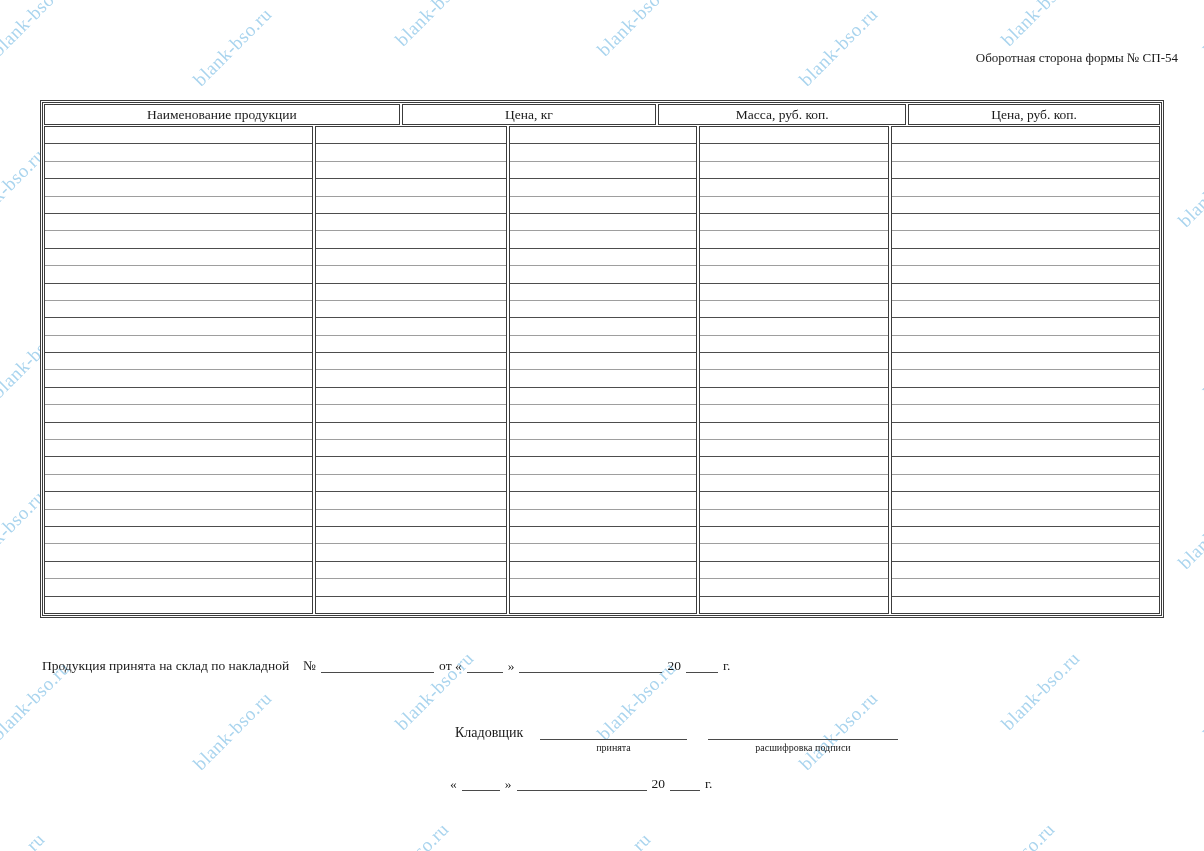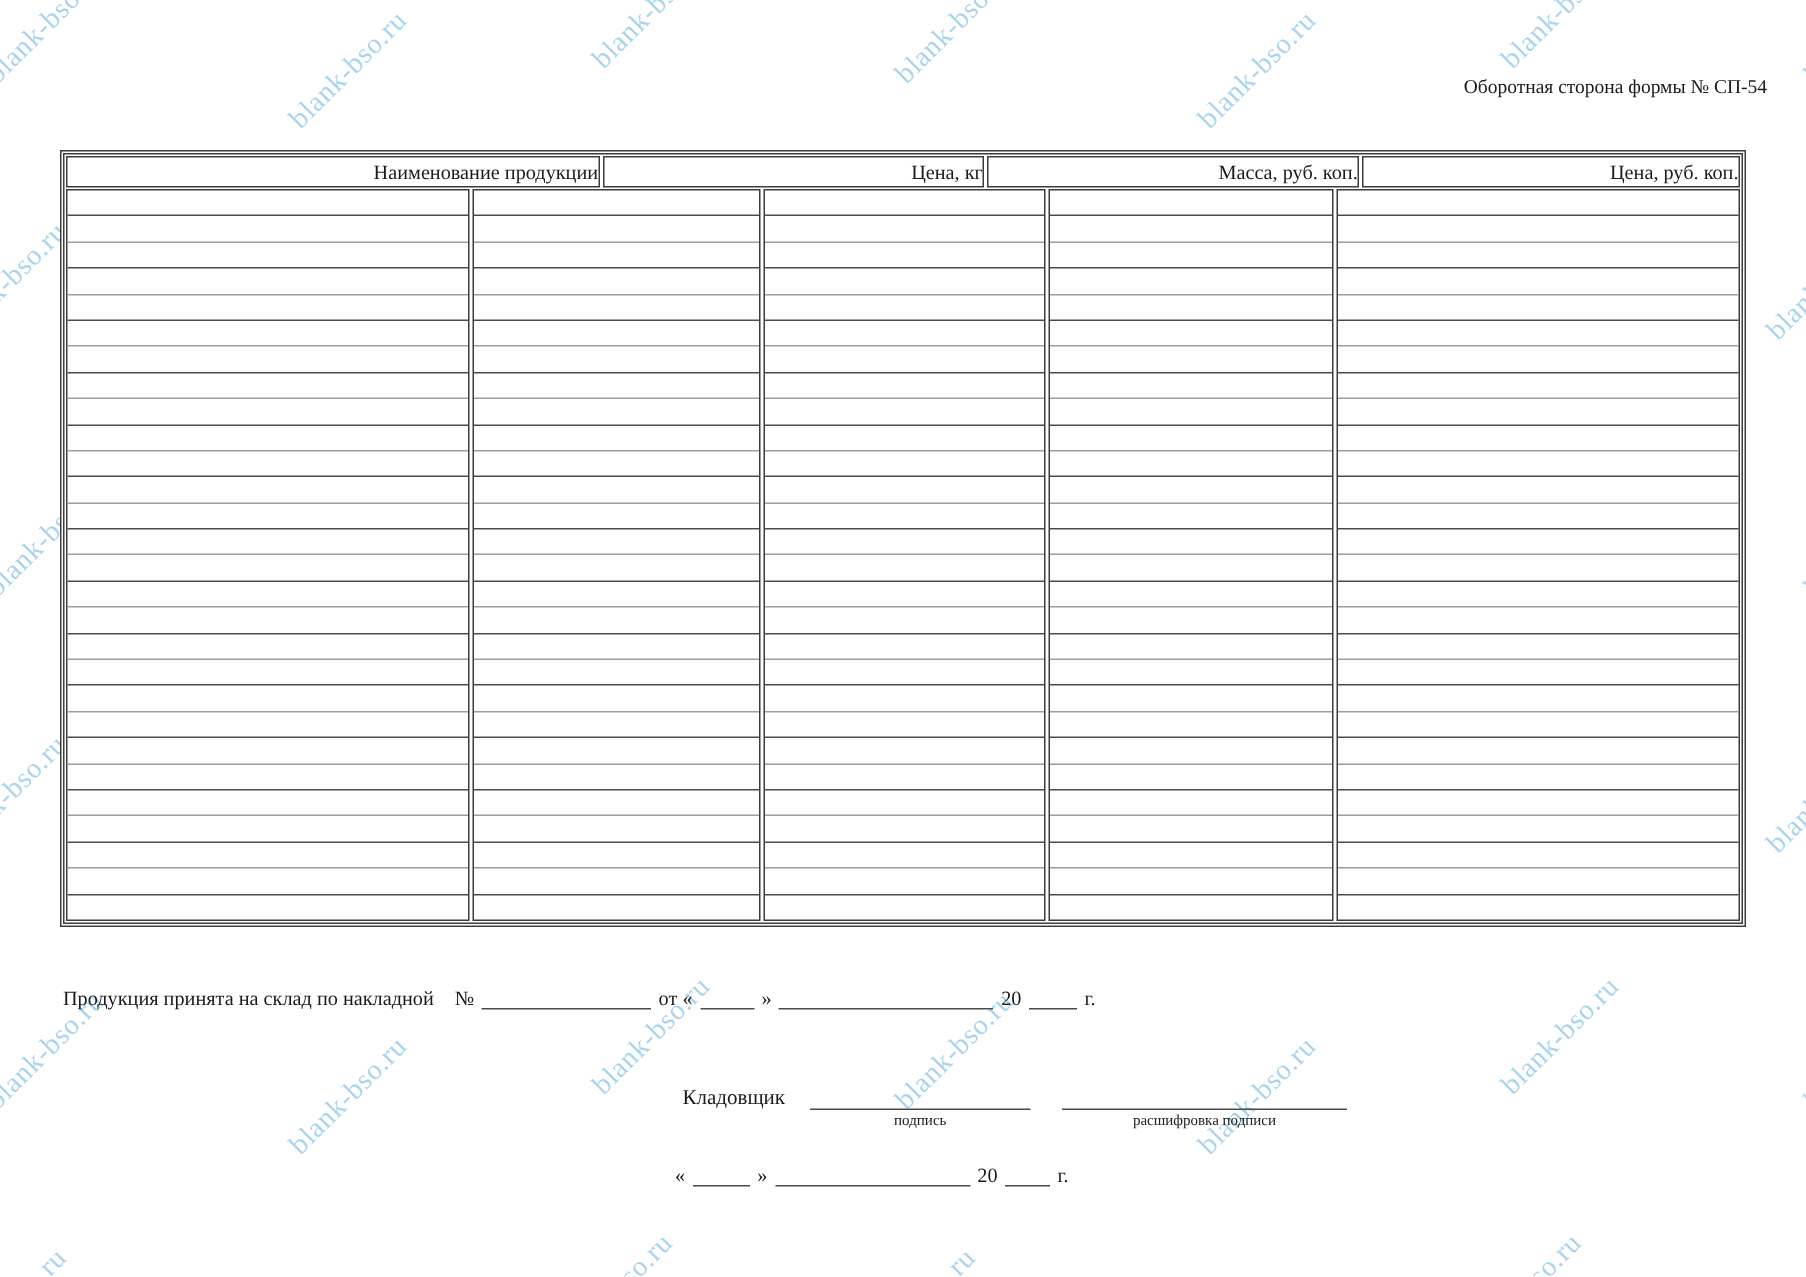--- a/index.html
+++ b/index.html
@@ -41,21 +41,21 @@
   }
   .tbl-inner {
     border:1px solid #3c3c3c;
     width:100%; height:100%;
     display:flex; flex-direction:column;
     gap:1px; padding:1px;
   }
   .tbl-head { display:flex; gap:2px; height:21px; flex:0 0 21px; }
   .hcell {
     border:1px solid #3c3c3c;
-    font-size:13.5px; text-align:right;
+    font-size:13.5px; text-align:center;
     line-height:19px; overflow:hidden; white-space:nowrap;
   }
   .tbl-body { display:flex; gap:2px; flex:1 1 auto; }
   .bcol {
     border:1px solid #3c3c3c;
     display:flex; flex-direction:column;
   }
   .c1 { flex:269 1 0; } .c2 { flex:192 1 0; } .c3 { flex:187 1 0; }
   .c4 { flex:190 1 0; } .c5 { flex:269 1 0; }
   .trow { flex:1 1 0; border-bottom:1px solid #9e9e9e; }
@@ -320,21 +320,21 @@
     <span class="blank w36"></span>
     <span>»</span>
     <span class="blank w143"></span>
     <span>20</span>
     <span class="blank w32"></span>
     <span>г.</span>
   </div>
 
   <div class="storekeeper-label">Кладовщик</div>
   <div class="sig-blank b1"></div>
-  <div class="sig-caption cap1">подпись</div>
+  <div class="sig-caption cap1">принята</div>
   <div class="sig-blank b2"></div>
   <div class="sig-caption cap2">расшифровка подписи</div>
 
   <div class="date-line">
     <span>«</span>
     <span class="blank w38"></span>
     <span>»</span>
     <span class="blank w130"></span>
     <span>20</span>
     <span class="blank w30"></span>

